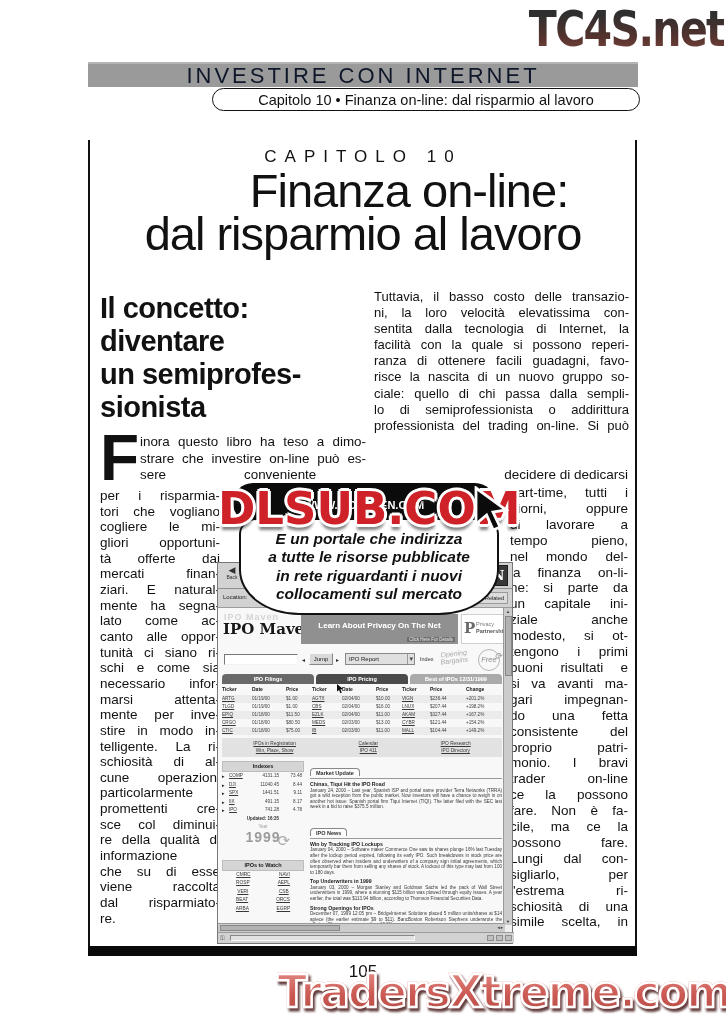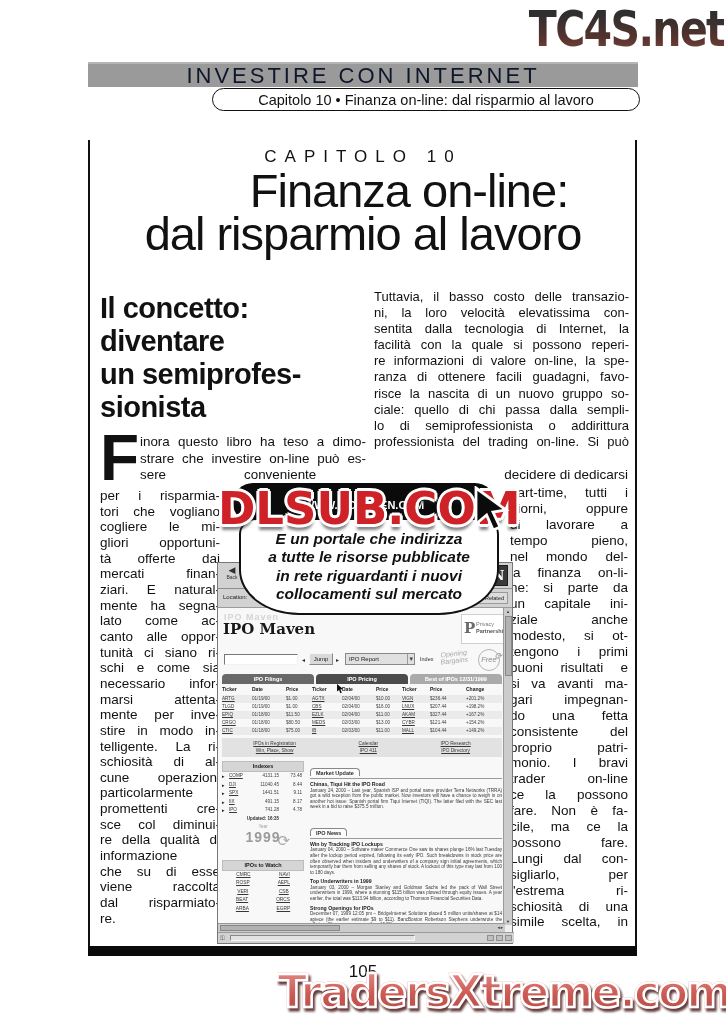--- a/index.html
+++ b/index.html
@@ -226,21 +226,20 @@
       <div class="jline">viene raccolta</div>
       <div class="jline">dal risparmiato-</div>
       <div class="jline">re.</div>
     </div>
 
   <div class="rwide">
       <div class="jline">Tuttavia, il basso costo delle transazio-</div>
       <div class="jline">ni, la loro velocità elevatissima con-</div>
       <div class="jline">sentita dalla tecnologia di Internet, la</div>
       <div class="jline">facilità con la quale si possono reperi-</div>
-      <div class="jline">re informazioni di valore on-line, la spe-</div>
       <div class="jline">ranza di ottenere facili guadagni, favo-</div>
       <div class="jline">risce la nascita di un nuovo gruppo so-</div>
       <div class="jline">ciale: quello di chi passa dalla sempli-</div>
       <div class="jline">lo di semiprofessionista o addirittura</div>
       <div class="jline">professionista del trading on-line. Si può</div>
     </div>
   <div class="rdecide">decidere di dedicarsi</div>
   <div class="rnarrow">
       <div class="jline">part-time, tutti i</div>
       <div class="jline">giorni, oppure</div>
@@ -283,20 +282,24 @@
     <div class="locrow">
       <span class="loclabel">Location:</span>
       <span class="bmicon">✦</span>
       <span class="locfield"></span>
       <span class="whatsrel">What's Related</span>
     </div>
 
     <div class="webarea">
       <div class="ghostlogo">IPO Maven</div>
       <div class="sitelogo">IPO Maven</div>
+      <div class="banner">
+        <div class="bt">Learn About Privacy On The Net</div>
+        <div class="bs">Click Here For Details</div>
+      </div>
       <div class="privbox">
         <span class="pl">P</span>
         <span class="p1">Privacy</span>
         <span class="p2">Partnership</span>
       </div>
 
       <div class="controls">
         <span class="srchfield"></span>
         <span class="arrL">◂</span>
         <span class="jumpbtn">Jump</span>

